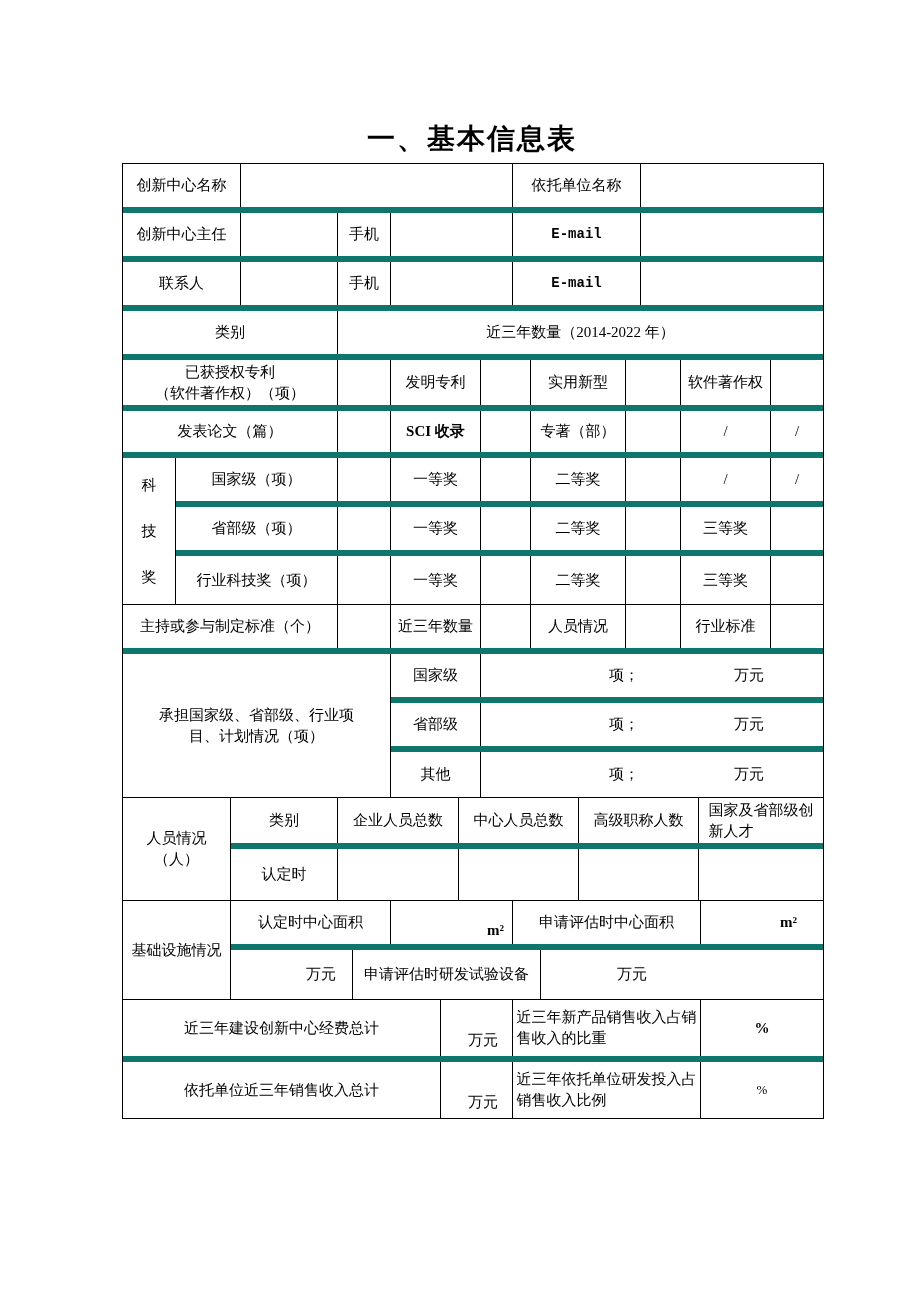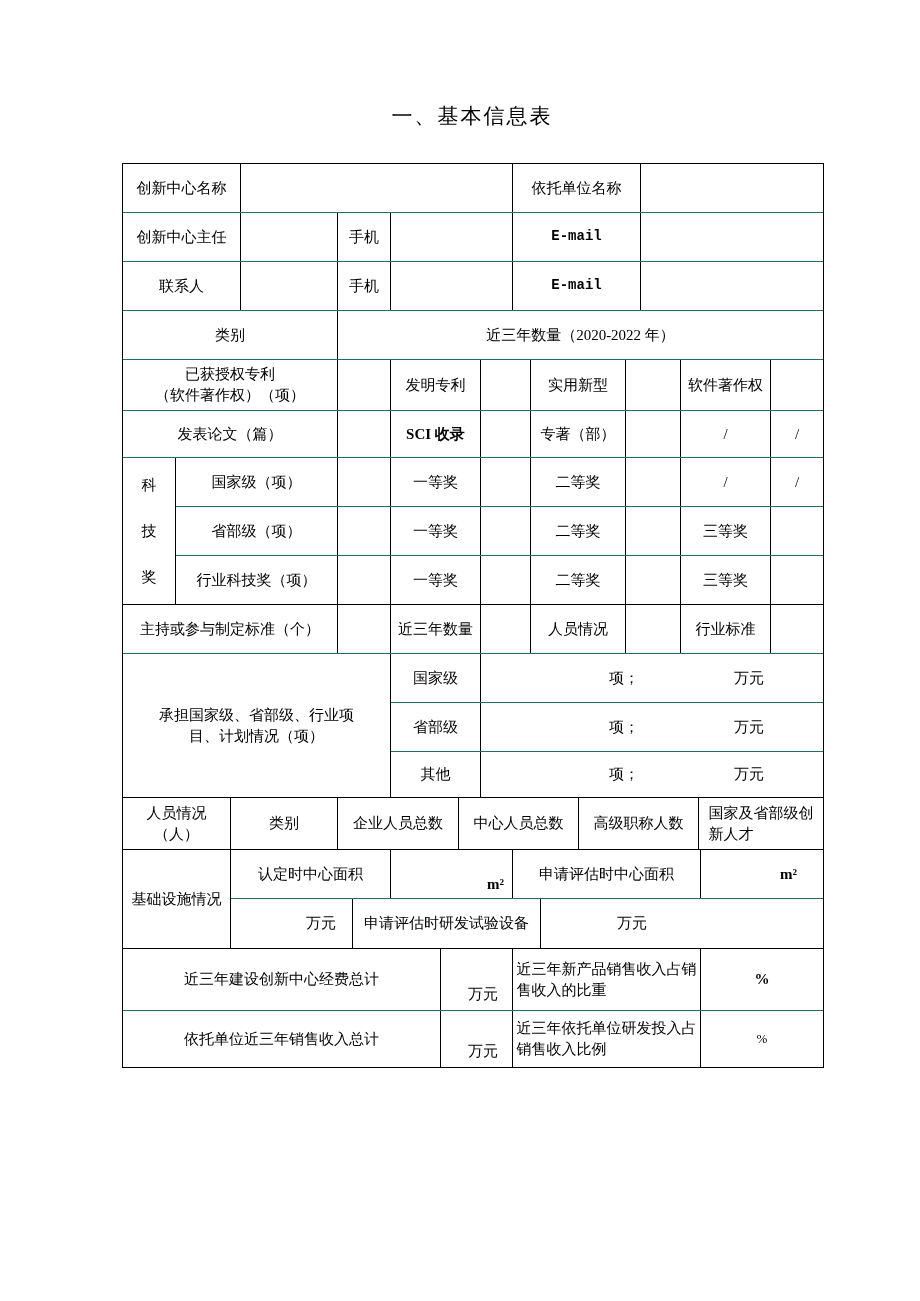--- a/index.html
+++ b/index.html
@@ -4,28 +4,28 @@
 <style>
   * { margin:0; padding:0; box-sizing:border-box; }
   html,body { background:#ffffff; }
   body {
     width:920px; height:1301px;
     font-family:"Liberation Serif","DejaVu Serif",serif;
     color:#000; font-size:15px;
   }
   .page { position:relative; width:920px; height:1301px; background:#fff; overflow:hidden; }
   .title {
-    position:absolute; top:102px; left:122px; width:700px;
-    text-align:center; font-size:21px; font-weight:normal; letter-spacing:2px;
+    position:absolute; top:120px; left:122px; width:700px;
+    text-align:center; font-size:28px; font-weight:bold; letter-spacing:2px;
   }
   .table {
     position:absolute; left:122px; top:163px; width:702px;
     border:1px solid #000; background:#fff;
   }
-  .r { display:flex; border-bottom:1px solid #0f766e; }
+  .r { display:flex; border-bottom:6px solid #0f766e; }
   .sec { display:flex; border-bottom:1px solid #000; }
   .table > div:last-child { border-bottom:none; }
   .sec-rows { flex:1; display:flex; flex-direction:column; }
   .sec-rows > .r:last-child { border-bottom:none; }
   .c {
     flex-shrink:0;
     border-right:1px solid #000;
     display:flex; align-items:center; justify-content:center;
     text-align:center; white-space:pre-line; line-height:1.4;
     padding:2px; overflow:hidden;
@@ -73,21 +73,21 @@
       <div class="c" style="width:118px">联系人</div>
       <div class="c" style="width:97px"></div>
       <div class="c" style="width:53px">手机</div>
       <div class="c" style="width:122px"></div>
       <div class="c mono" style="width:128px">E-mail</div>
       <div class="c" style="width:182px"></div>
     </div>
 
     <div class="r" style="height:49px">
       <div class="c" style="width:215px">类别</div>
-      <div class="c" style="width:485px">近三年数量（2020-2022 年）</div>
+      <div class="c" style="width:485px">近三年数量（2014-2022 年）</div>
     </div>
 
     <div class="r" style="height:51px">
       <div class="c" style="width:215px">已获授权专利
 （软件著作权）（项）</div>
       <div class="c" style="width:53px"></div>
       <div class="c" style="width:90px">发明专利</div>
       <div class="c" style="width:50px"></div>
       <div class="c" style="width:95px">实用新型</div>
       <div class="c" style="width:55px"></div>
@@ -188,20 +188,27 @@
 （人）</div>
       <div class="sec-rows">
         <div class="r" style="height:51px">
           <div class="c" style="width:107px">类别</div>
           <div class="c" style="width:121px">企业人员总数</div>
           <div class="c" style="width:120px">中心人员总数</div>
           <div class="c" style="width:120px">高级职称人数</div>
           <div class="c wrap-left" style="width:124px">国家及省部级创
 新人才</div>
         </div>
+        <div class="r" style="height:51px">
+          <div class="c" style="width:107px">认定时</div>
+          <div class="c" style="width:121px"></div>
+          <div class="c" style="width:120px"></div>
+          <div class="c" style="width:120px"></div>
+          <div class="c" style="width:124px"></div>
+        </div>
       </div>
     </div>
 
     <div class="sec">
       <div class="c" style="width:108px">基础设施情况</div>
       <div class="sec-rows">
         <div class="r" style="height:49px">
           <div class="c" style="width:160px">认定时中心面积</div>
           <div class="c unit-br bold" style="width:122px">
             <span>m²</span>

